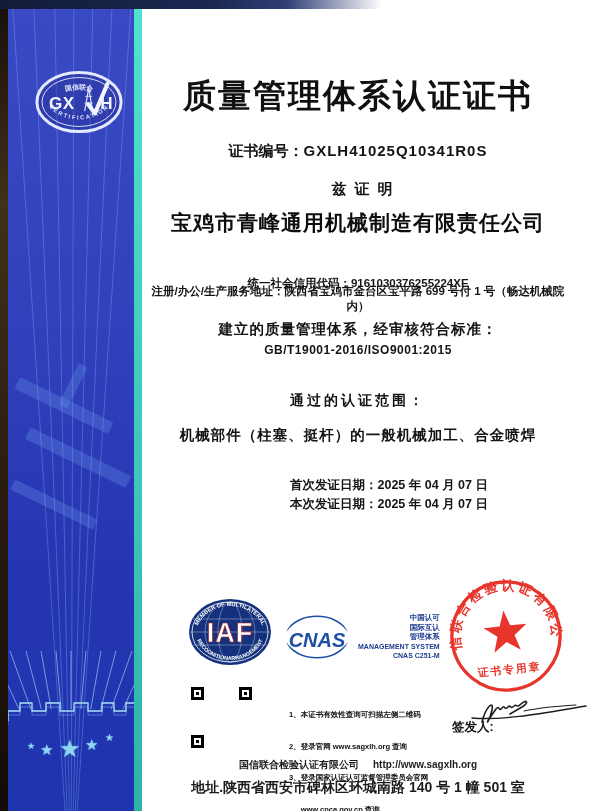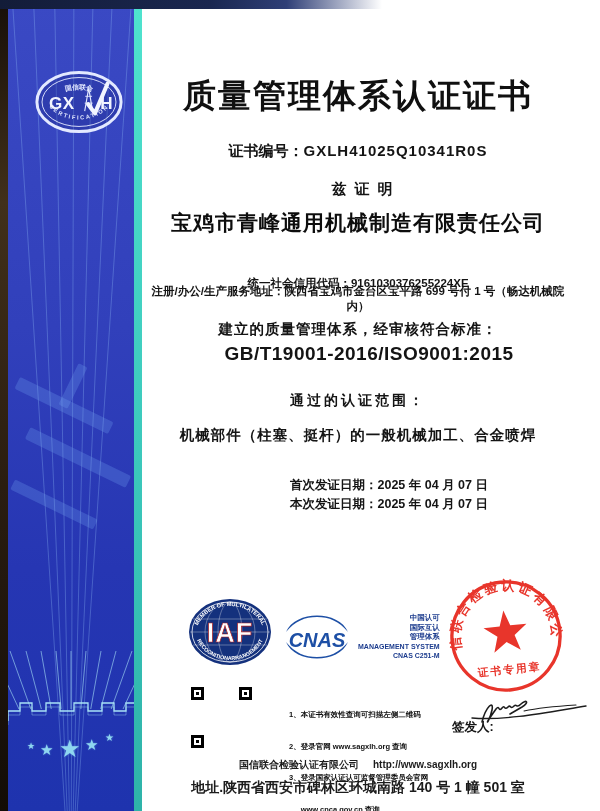--- a/index.html
+++ b/index.html
@@ -20,21 +20,21 @@
   .star{position:absolute;color:#8fd6f0;line-height:1;z-index:4;text-shadow:0 0 2px rgba(120,200,240,.6);}
   
   .line{position:absolute;left:142px;width:432px;text-align:center;}
   .t-title{font-size:33px;font-weight:bold;letter-spacing:2px;color:#101010;}
   .t-certno{font-size:15px;font-weight:bold;}
   .t-certno .num{letter-spacing:1px;margin-top:8px;}
   .t-certify{font-size:15px;font-weight:bold;letter-spacing:8px;padding-left:8px;}
   .t-company{font-size:21px;font-weight:bold;letter-spacing:1px;color:#0d0d0d;}
   .t-small{font-size:11.5px;font-weight:bold;}
   .t-std{font-size:14.5px;font-weight:bold;letter-spacing:1px;}
-  .t-stdcode{font-size:19px;font-weight:bold;letter-spacing:.5px;padding-left:11px;}
+  .t-stdcode{font-size:12px;font-weight:bold;letter-spacing:.5px;}
   .t-scopetitle{font-size:14px;font-weight:bold;letter-spacing:3px;}
   .t-scope{font-size:14.5px;font-weight:bold;letter-spacing:1px;}
   .dates{position:absolute;left:290px;top:476px;font-size:12.5px;font-weight:bold;line-height:19px;text-align:left;}
   .dates .lbl{font-family:"Liberation Serif",serif;}
   
   .iaf{position:absolute;left:188px;top:596px;}
   .cnas{position:absolute;left:282px;top:606px;}
   .cnastxt{position:absolute;left:358px;top:613px;font-size:7.5px;line-height:9.5px;
            font-weight:bold;color:#1c3c8e;text-align:right;}
   .cnastxt .en{font-size:7px;}

